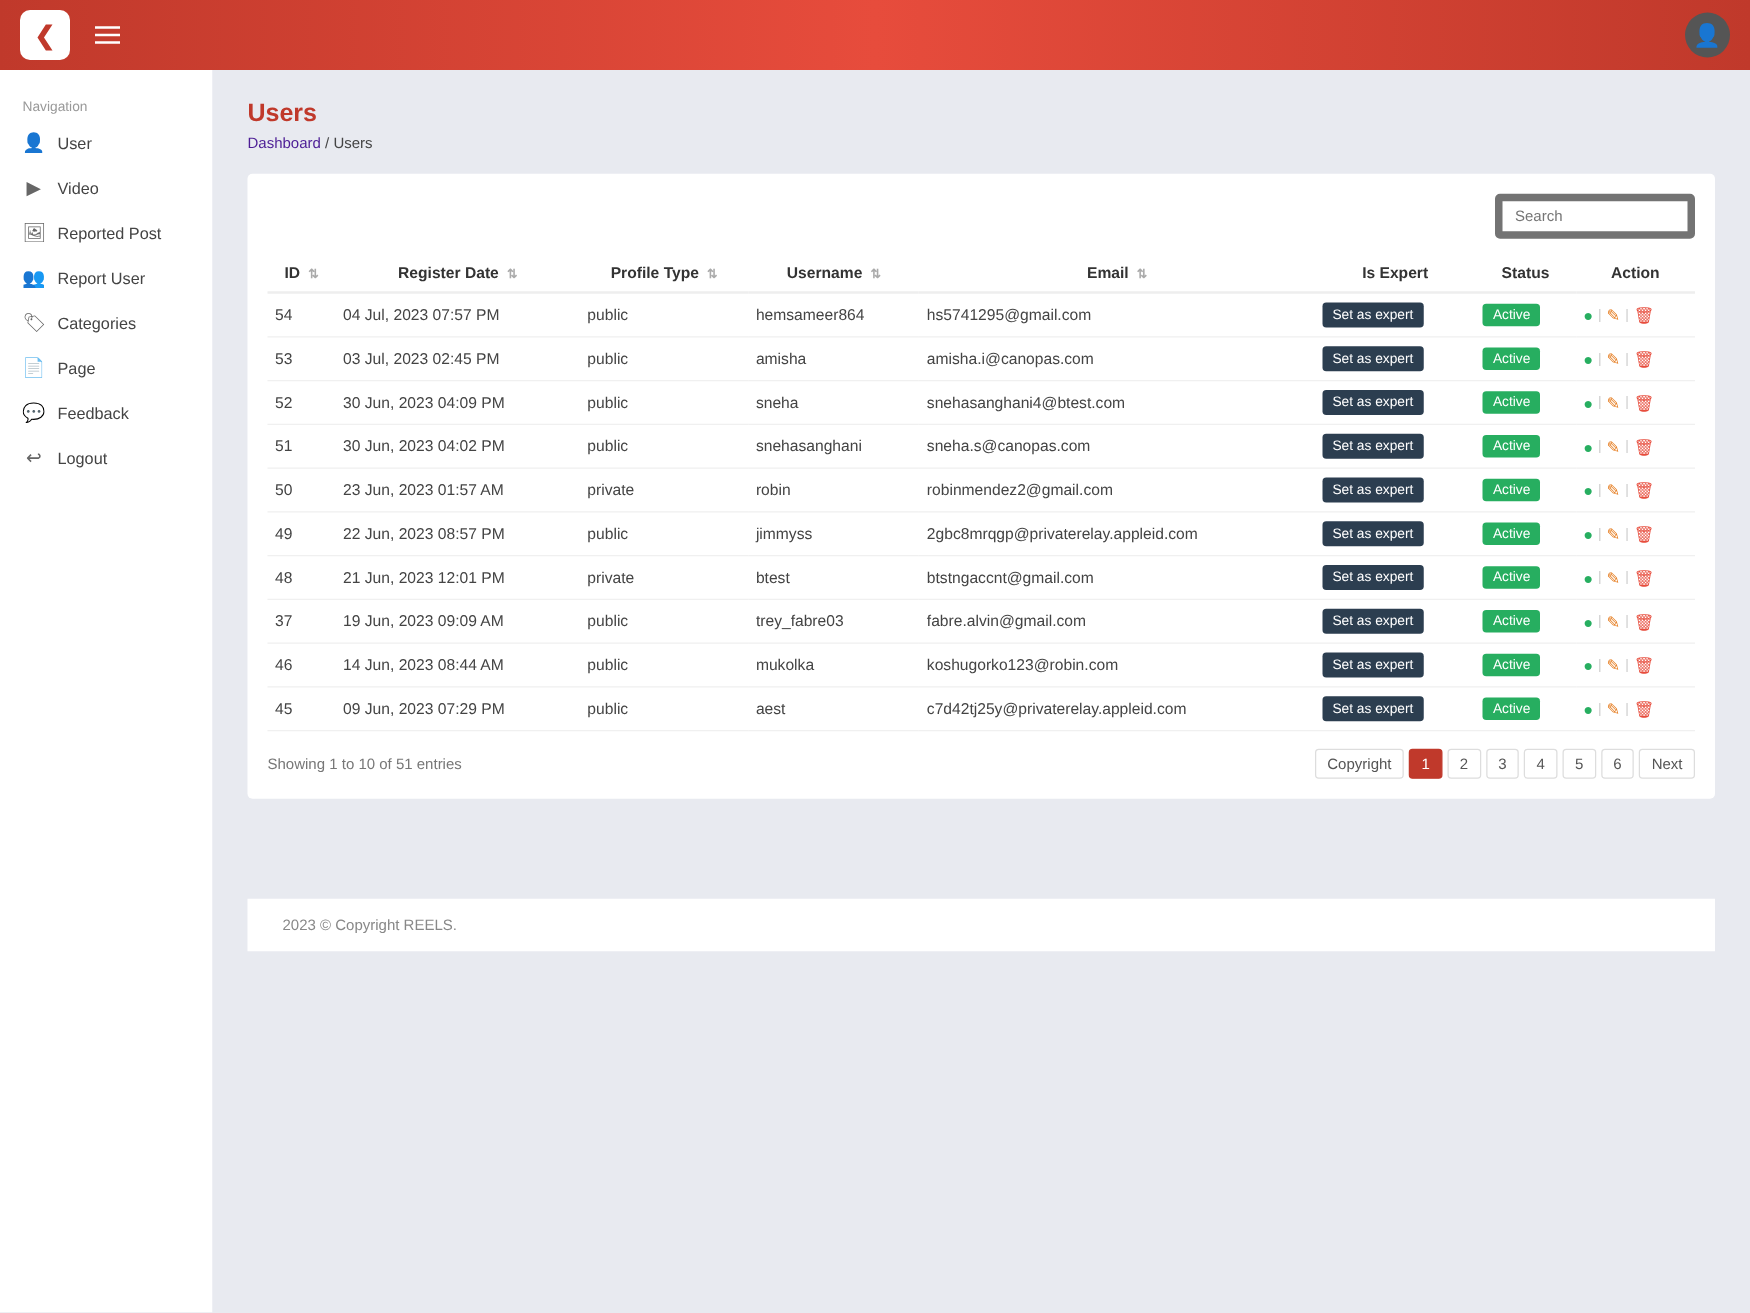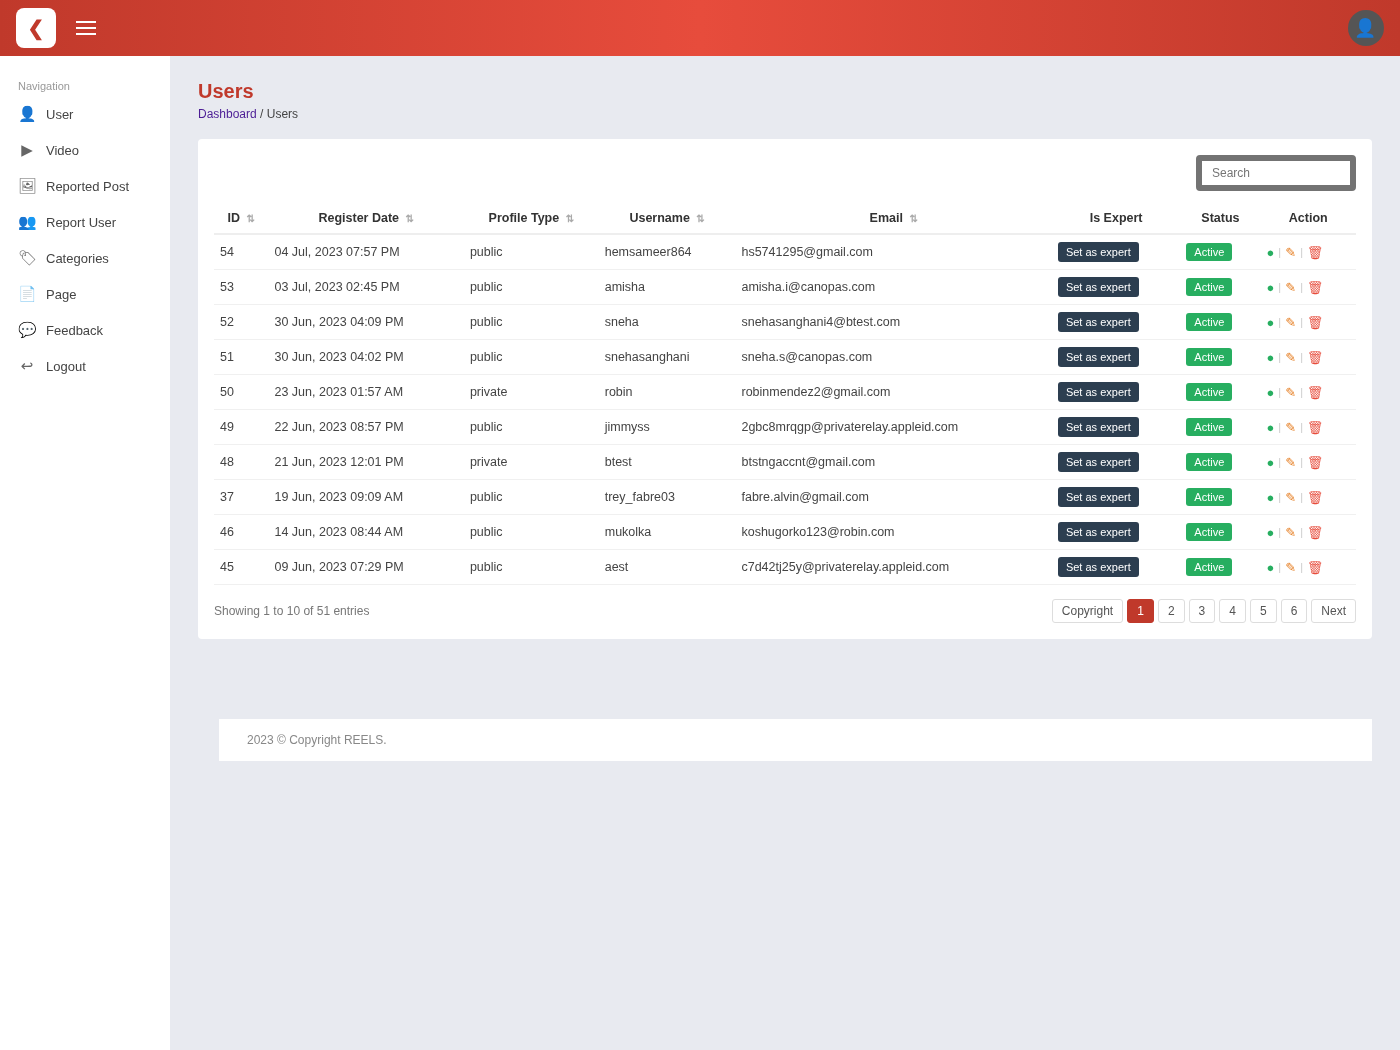--- a/index.html
+++ b/index.html
@@ -242,21 +242,20 @@
       border-color: #c0392b;
     }
 
     
     .footer {
       background: #fff;
       padding: 14px 28px;
       font-size: 12px;
       color: #888;
       margin-top: 0;
-      margin-left: 21px;
     }
   </style>
 </head>
 <body>
 
 <nav class="navbar">
   <div class="navbar-logo">❮</div>
   <div class="navbar-hamburger">
     <span></span>
       <span></span>

